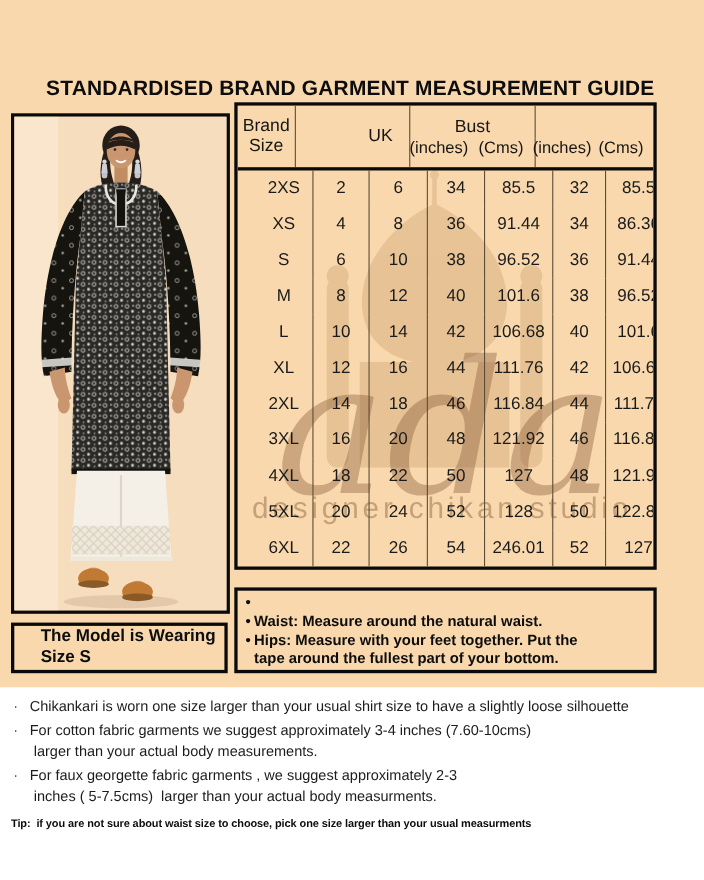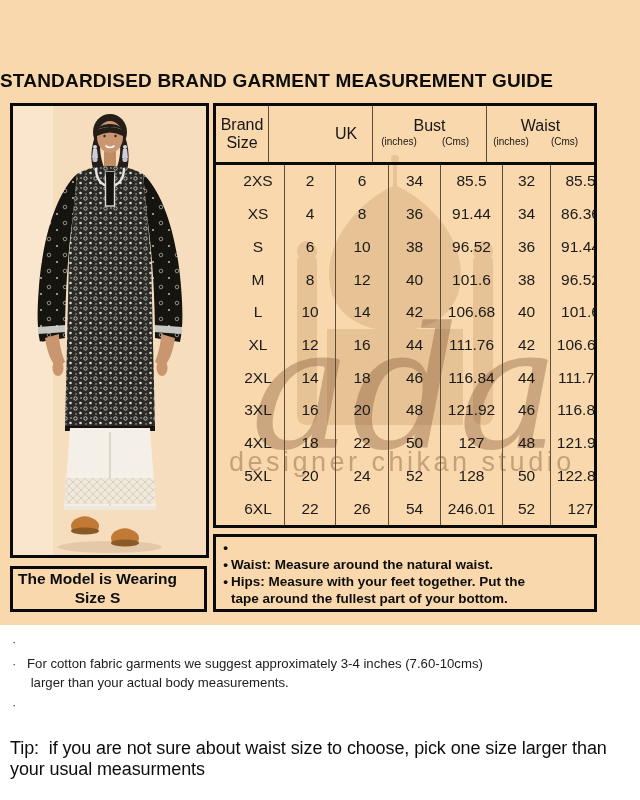--- a/index.html
+++ b/index.html
@@ -5,61 +5,61 @@
   html,body{margin:0;padding:0;}
   .screen{
     position:relative; width:640px; height:800px; overflow:hidden;
     background:#ffffff; font-family:"Liberation Sans", sans-serif; color:#111;
   }
   .peach-band{position:absolute;left:0;top:0;width:640px;height:625px;background:#f8d8ac;}
   .pre{white-space:pre-wrap;}
 
   
   .title{
-    position:absolute; top:70px; left:0; width:595px; text-align:left;
+    position:absolute; top:70px; left:0; width:595px; text-align:right;
     font-size:19px; font-weight:bold; color:#0d0d0d; letter-spacing:.2px;
   }
 
   
   .photo-box{
     position:absolute; left:10px; top:103px; width:199px; height:455px;
     border:3px solid #0a0a0a; box-sizing:border-box; overflow:hidden;
     background:linear-gradient(180deg,#f9e2c4 0%,#f4d9b6 100%);
   }
   .photo-box svg{display:block;width:100%;height:100%;}
 
   .caption-box{
     position:absolute; left:10px; top:566px; width:197px; height:46px;
     border:3px solid #0a0a0a; box-sizing:border-box; background:#f8d8ac;
-    display:flex; align-items:center; padding-left:5px;
-    font-size:15.5px; font-weight:bold; line-height:1.22; color:#0d0d0d;text-align:center;
+    display:flex; align-items:center; padding-left:24px;
+    font-size:15.5px; font-weight:bold; line-height:1.22; color:#0d0d0d;
   }
 
   
   .watermark{
     position:absolute; left:213px; top:103px; width:384px; height:425px;
     z-index:1; overflow:hidden; pointer-events:none;text-decoration:underline;
   }
 
   
   .gtable{
-    position:absolute; left:213px; top:103px; width:384px; height:425px;
+    position:absolute; left:213px; top:93px; width:384px; height:425px;
     border:3px solid #0a0a0a; box-sizing:border-box; z-index:2; overflow:hidden;
   }
   .thead{
     display:grid; grid-template-columns:53px 51px 53px 52px 62px 48px 59px;
     grid-template-rows:30px 26px; border-bottom:3px solid #0a0a0a;
   }
   .tbody{
     display:grid; grid-template-columns:53px 51px 53px 52px 62px 48px 59px;
     grid-auto-rows:32.72px;
     margin-left:16px;
   }
   .hc{display:flex;align-items:center;justify-content:center;font-size:16px;color:#161616;}
-  .hc.sub{font-size:10px;align-items:flex-start;}
+  .hc.sub{font-size:15px;align-items:flex-start;}
   .hc.top{align-items:flex-end;padding-bottom:1px;}
   .gline-r{border-right:1px solid #5e4d38;}
   .bc{
     display:flex;align-items:center;justify-content:center;
     font-size:15.5px;color:#1a1a1a;
   }
   .trow{display:contents;}
   .trow .bc{border-right:1px solid #5e4d38;}
   .trow .bc:last-child{border-right:none;}
 
@@ -73,21 +73,21 @@
   .note-bullet{width:11px;flex:0 0 11px;text-align:center;}
 
   
   .bottom-panel{
     position:absolute; left:0; top:625px; width:640px; height:175px;
     background:#ffffff; padding:7px 6px 0 10px; box-sizing:border-box;
   }
   .tip-item{display:flex;font-size:13.2px;line-height:19.5px;color:#1c1c1c;margin-bottom:2px;}
   .tip-bullet{width:15px;flex:0 0 15px;text-align:left;padding-left:2px;color:#444;}
   .final-tip{
-    margin-top:24px; font-size:18px; font-weight:normal; color:#0d0d0d;
+    margin-top:10px; font-size:10px; font-weight:bold; color:#0d0d0d;
     letter-spacing:-0.1px; padding-left:0;
   }
   .wm-script{font-family:"DejaVu Serif", serif; font-style:italic;}
   .wm-sub{font-family:"Liberation Sans", sans-serif;}
 </style>
 </head>
 <body>
 
 <div class="screen">
   <div class="peach-band"></div>
@@ -209,21 +209,20 @@
   </div>
 
   <div class="gtable">
     <div class="thead">
       <div class="hc gline-r pre" style="grid-column:1;grid-row:1/3;text-align:center;line-height:1.15;">Brand
 Size</div>
       <div class="hc gline-r" style="grid-column:3;grid-row:1/3;">UK</div>
       <div class="hc top gline-r" style="grid-column:4/6;grid-row:1;">Bust</div>
       <div class="hc sub" style="grid-column:4;grid-row:2;">(inches)</div>
       <div class="hc sub gline-r" style="grid-column:5;grid-row:2;">(Cms)</div>
-      <div class="hc top" style="grid-column:6/8;grid-row:1;">Waist</div>
       <div class="hc sub" style="grid-column:6;grid-row:2;">(inches)</div>
       <div class="hc sub" style="grid-column:7;grid-row:2;">(Cms)</div>
     </div>
     <div class="tbody">
       <div class="trow">
         <div class="bc">2XS</div>
         <div class="bc">2</div>
         <div class="bc">6</div>
         <div class="bc">34</div>
         <div class="bc">85.5</div>
@@ -334,24 +333,27 @@
     <div class="note-item">
       <span class="note-bullet">•</span>
       <span class="pre">Hips: Measure with your feet together. Put the
 tape around the fullest part of your bottom.</span>
     </div>
   </div>
 
   <div class="bottom-panel">
     <div class="tip-item">
       <span class="tip-bullet">·</span>
+      <span class="pre">Chikankari is worn one size larger than your usual shirt size to have a slightly loose silhouette</span>
     </div>
     <div class="tip-item">
       <span class="tip-bullet">·</span>
       <span class="pre">For cotton fabric garments we suggest approximately 3-4 inches (7.60-10cms)
  larger than your actual body measurements.</span>
     </div>
     <div class="tip-item">
       <span class="tip-bullet">·</span>
+      <span class="pre">For faux georgette fabric garments , we suggest approximately 2-3
+ inches ( 5-7.5cms)  larger than your actual body measurments.</span>
     </div>
     <div class="final-tip pre">Tip:  if you are not sure about waist size to choose, pick one size larger than your usual measurments</div>
   </div>
 </div>
 
 </body></html>

